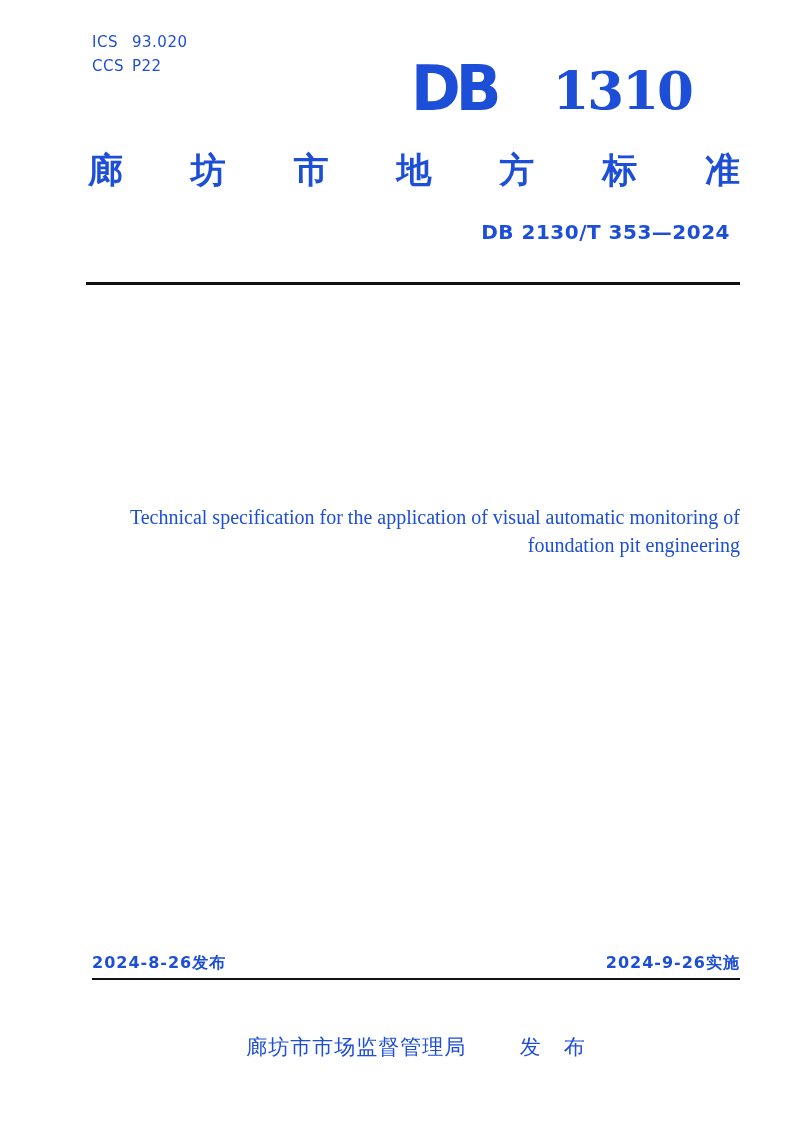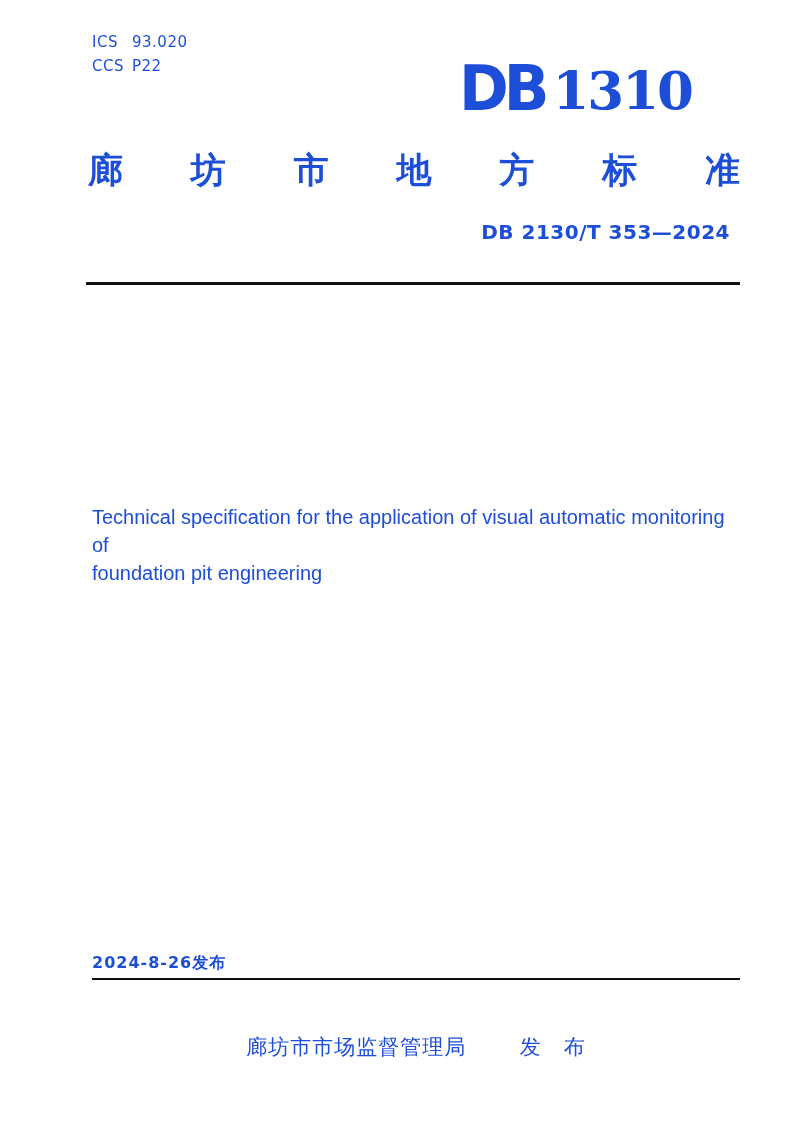--- a/index.html
+++ b/index.html
@@ -14,21 +14,21 @@
   }
   
   .ics-block{
     position:absolute;left:92px;top:30px;
     font-size:15px;line-height:24px;letter-spacing:.5px;
   }
   .ics-block .lbl{display:inline-block;width:40px;}
   
   .logo{
     position:absolute;top:58px;right:108px;
-    display:flex;align-items:baseline;line-height:1;white-space:nowrap;
+    display:flex;align-items:baseline;line-height:1;white-space:nowrap;gap:48px;
   }
   .logo-db{
     font-family:"DejaVu Sans","Liberation Sans",sans-serif;
     font-weight:900;font-size:60px;letter-spacing:-5px;
     transform:scaleY(1.05);display:inline-block;
   }
   .logo-num{
     font-family:"DejaVu Serif","Liberation Serif",serif;
     font-weight:bold;font-size:53px;letter-spacing:-2px;margin-left:8px;
   }
@@ -47,22 +47,22 @@
   .rule-top{position:absolute;left:86px;right:60px;top:282px;height:3px;background:#111;}
   .rule-bottom{position:absolute;left:92px;width:648px;top:978px;height:2px;background:#111;}
   
   .title-cn{
     position:absolute;left:76px;width:680px;top:431px;margin:0;
     text-align:center;font-size:37px;font-weight:bold;
     letter-spacing:0;white-space:nowrap;
   }
   .title-en{
     position:absolute;left:92px;width:648px;top:503px;
-    text-align:left;
-    font-family:Liberation Sans, sans-serif;
+    text-align:right;
+    font-family:Liberation Serif, serif;
     font-size:20px;line-height:28px;font-weight:normal;
   }
   
   .dates{
     position:absolute;left:92px;width:648px;top:953px;
     display:flex;justify-content:space-between;
     font-size:16px;font-weight:bold;letter-spacing:1px;
   }
   .publisher{
     position:absolute;left:92px;width:648px;top:1033px;
@@ -105,20 +105,21 @@
   <div class="rule-top"></div>
 
 
   <div class="title-en">
     <div>Technical specification for the application of visual automatic monitoring of</div>
     <div>foundation pit engineering</div>
   </div>
 
   <div class="dates">
     <span>2024-8-26发布</span>
+    <span>2024-9-26实施</span>
   </div>
 
   <div class="rule-bottom"></div>
 
   <div class="publisher">
     <span>廊坊市市场监督管理局</span>
     <span class="pub-label">发　布</span>
   </div>
 
 </div>

